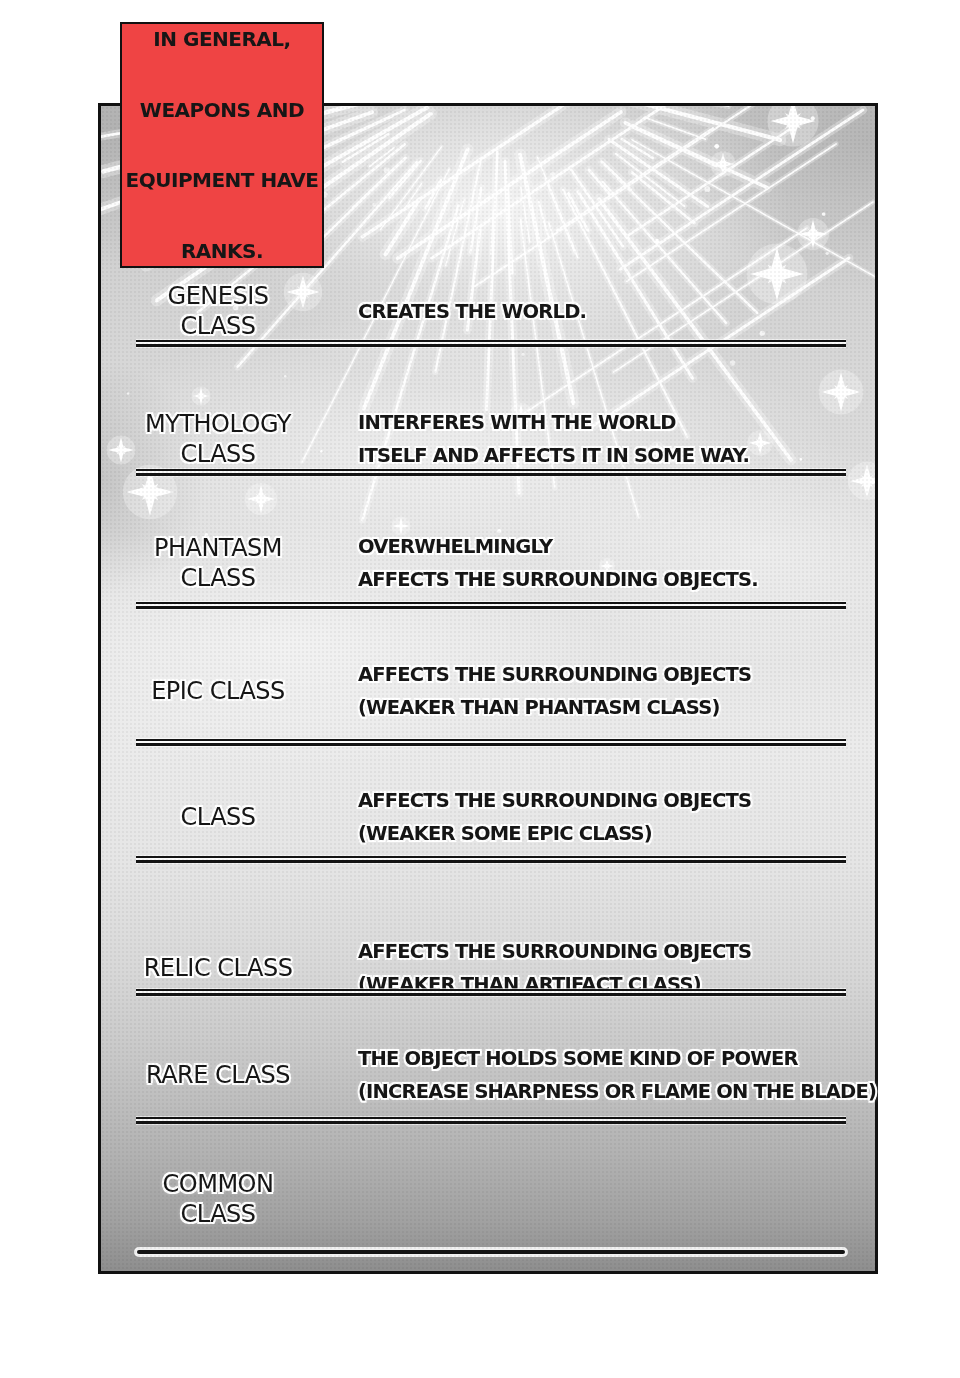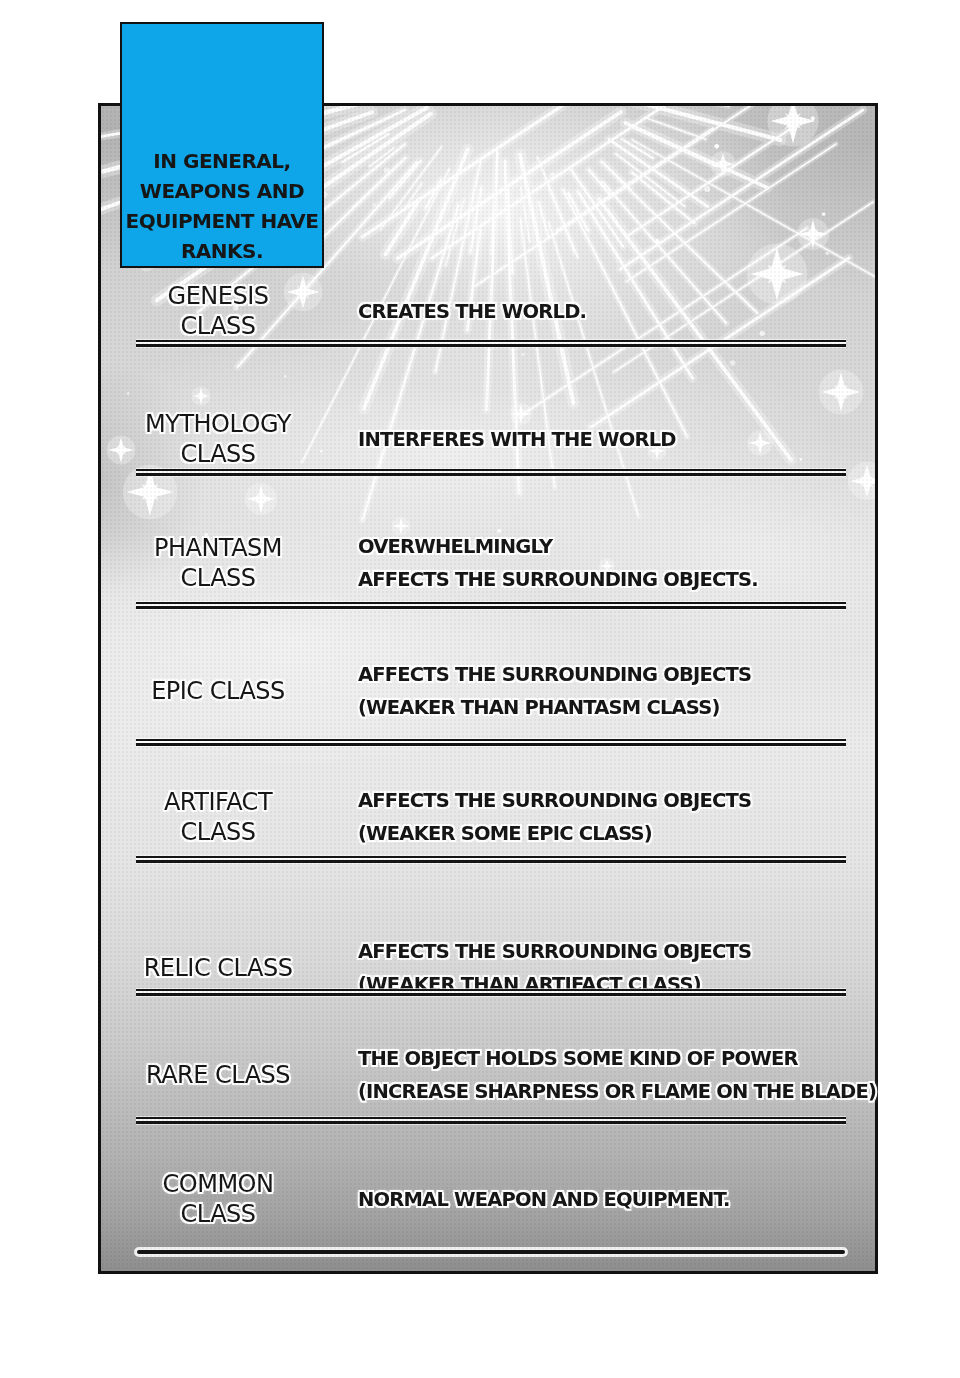--- a/index.html
+++ b/index.html
@@ -59,22 +59,22 @@
     background:linear-gradient(180deg,#141414 0,#141414 2px,#fbfbfb 2px,#fbfbfb 4px,#141414 4px,#141414 7px);
     box-shadow:0 1px 0 rgba(255,255,255,.65), 0 -1px 0 rgba(255,255,255,.65);
   }
   .divider-final{
     position:absolute;left:36px;width:708px;height:4px;z-index:4;
     background:#141414;border-radius:3px;box-shadow:0 0 0 3px #f2f2f2;
   }
   
   .caption-box{
     position:absolute;left:120px;top:22px;width:204px;height:246px;z-index:10;
-    box-sizing:border-box;background:#0ea5e9;border:2.5px solid #111111;
-    display:flex;flex-direction:column;justify-content:flex-end;
+    box-sizing:border-box;background:#ef4444;border:2.5px solid #111111;
+    display:flex;flex-direction:column;justify-content:space-between;
   }
   .caption-line{
     text-align:center;font-size:20px;font-weight:700;line-height:30px;
     letter-spacing:-0.5px;color:#161616;
   }
 </style>
 </head>
 <body>
 
 <div class="page">
@@ -343,20 +343,21 @@
     </div>
     <div class="divider" style="top:234px"></div>
 
     <div class="row" style="top:278px">
       <div class="class-cell outlined">
         <div>MYTHOLOGY</div>
         <div>CLASS</div>
       </div>
       <div class="desc-cell outlined">
         <div>INTERFERES WITH THE WORLD</div>
+        <div>ITSELF AND AFFECTS IT IN SOME WAY.</div>
       </div>
     </div>
     <div class="divider" style="top:363px"></div>
 
     <div class="row" style="top:402px">
       <div class="class-cell outlined">
         <div>PHANTASM</div>
         <div>CLASS</div>
       </div>
       <div class="desc-cell outlined">
@@ -373,21 +374,20 @@
       </div>
       <div class="desc-cell outlined">
         <div>AFFECTS THE SURROUNDING OBJECTS</div>
         <div>(WEAKER THAN PHANTASM CLASS)</div>
       </div>
     </div>
     <div class="divider" style="top:633px"></div>
 
     <div class="row" style="top:656px">
       <div class="class-cell outlined">
-        <div>ARTIFACT</div>
         <div>CLASS</div>
       </div>
       <div class="desc-cell outlined">
         <div>AFFECTS THE SURROUNDING OBJECTS</div>
         <div>(WEAKER SOME EPIC CLASS)</div>
       </div>
     </div>
     <div class="divider" style="top:750px"></div>
 
     <div class="row" style="top:807px">
@@ -411,24 +411,20 @@
         <div>THE OBJECT HOLDS SOME KIND OF POWER</div>
         <div>(INCREASE SHARPNESS OR FLAME ON THE BLADE)</div>
       </div>
     </div>
     <div class="divider" style="top:1011px"></div>
 
     <div class="row" style="top:1038px">
       <div class="class-cell outlined">
         <div>COMMON</div>
         <div>CLASS</div>
-      </div>
-      <div class="desc-cell outlined">
-        <div>NORMAL WEAPON AND EQUIPMENT.</div>
-        <div></div>
       </div>
     </div>
     <div class="divider-final" style="top:1144px"></div>
 
     <div class="halftone"></div>
   </div>
 
   <div class="caption-box">
     <div class="caption-line">IN GENERAL,</div>
     <div class="caption-line">WEAPONS AND</div>

